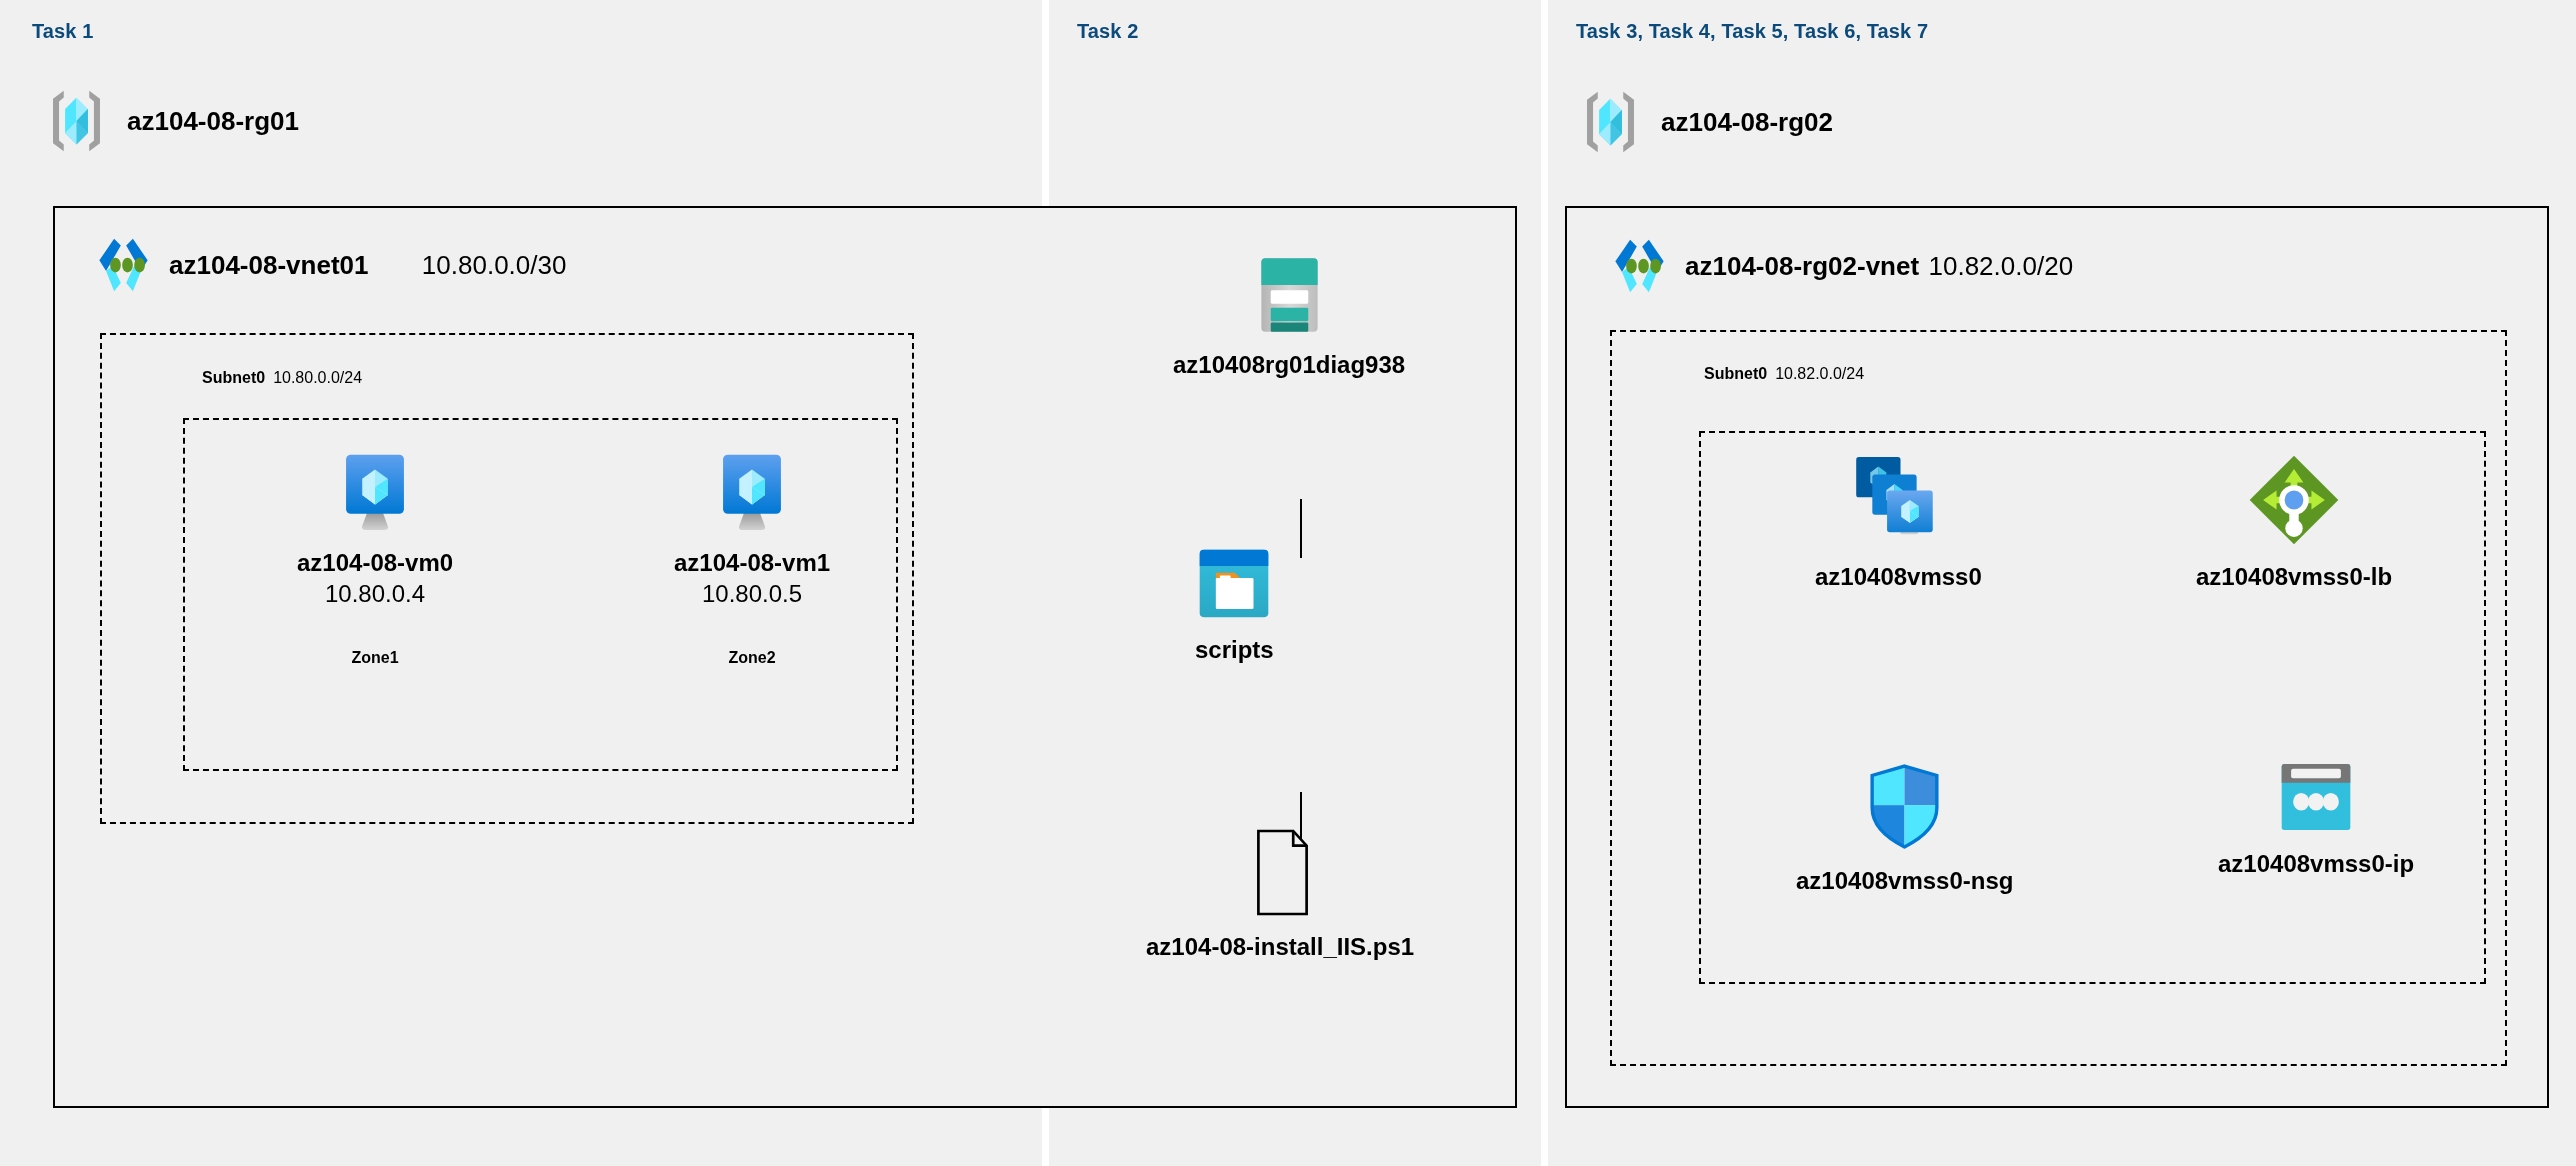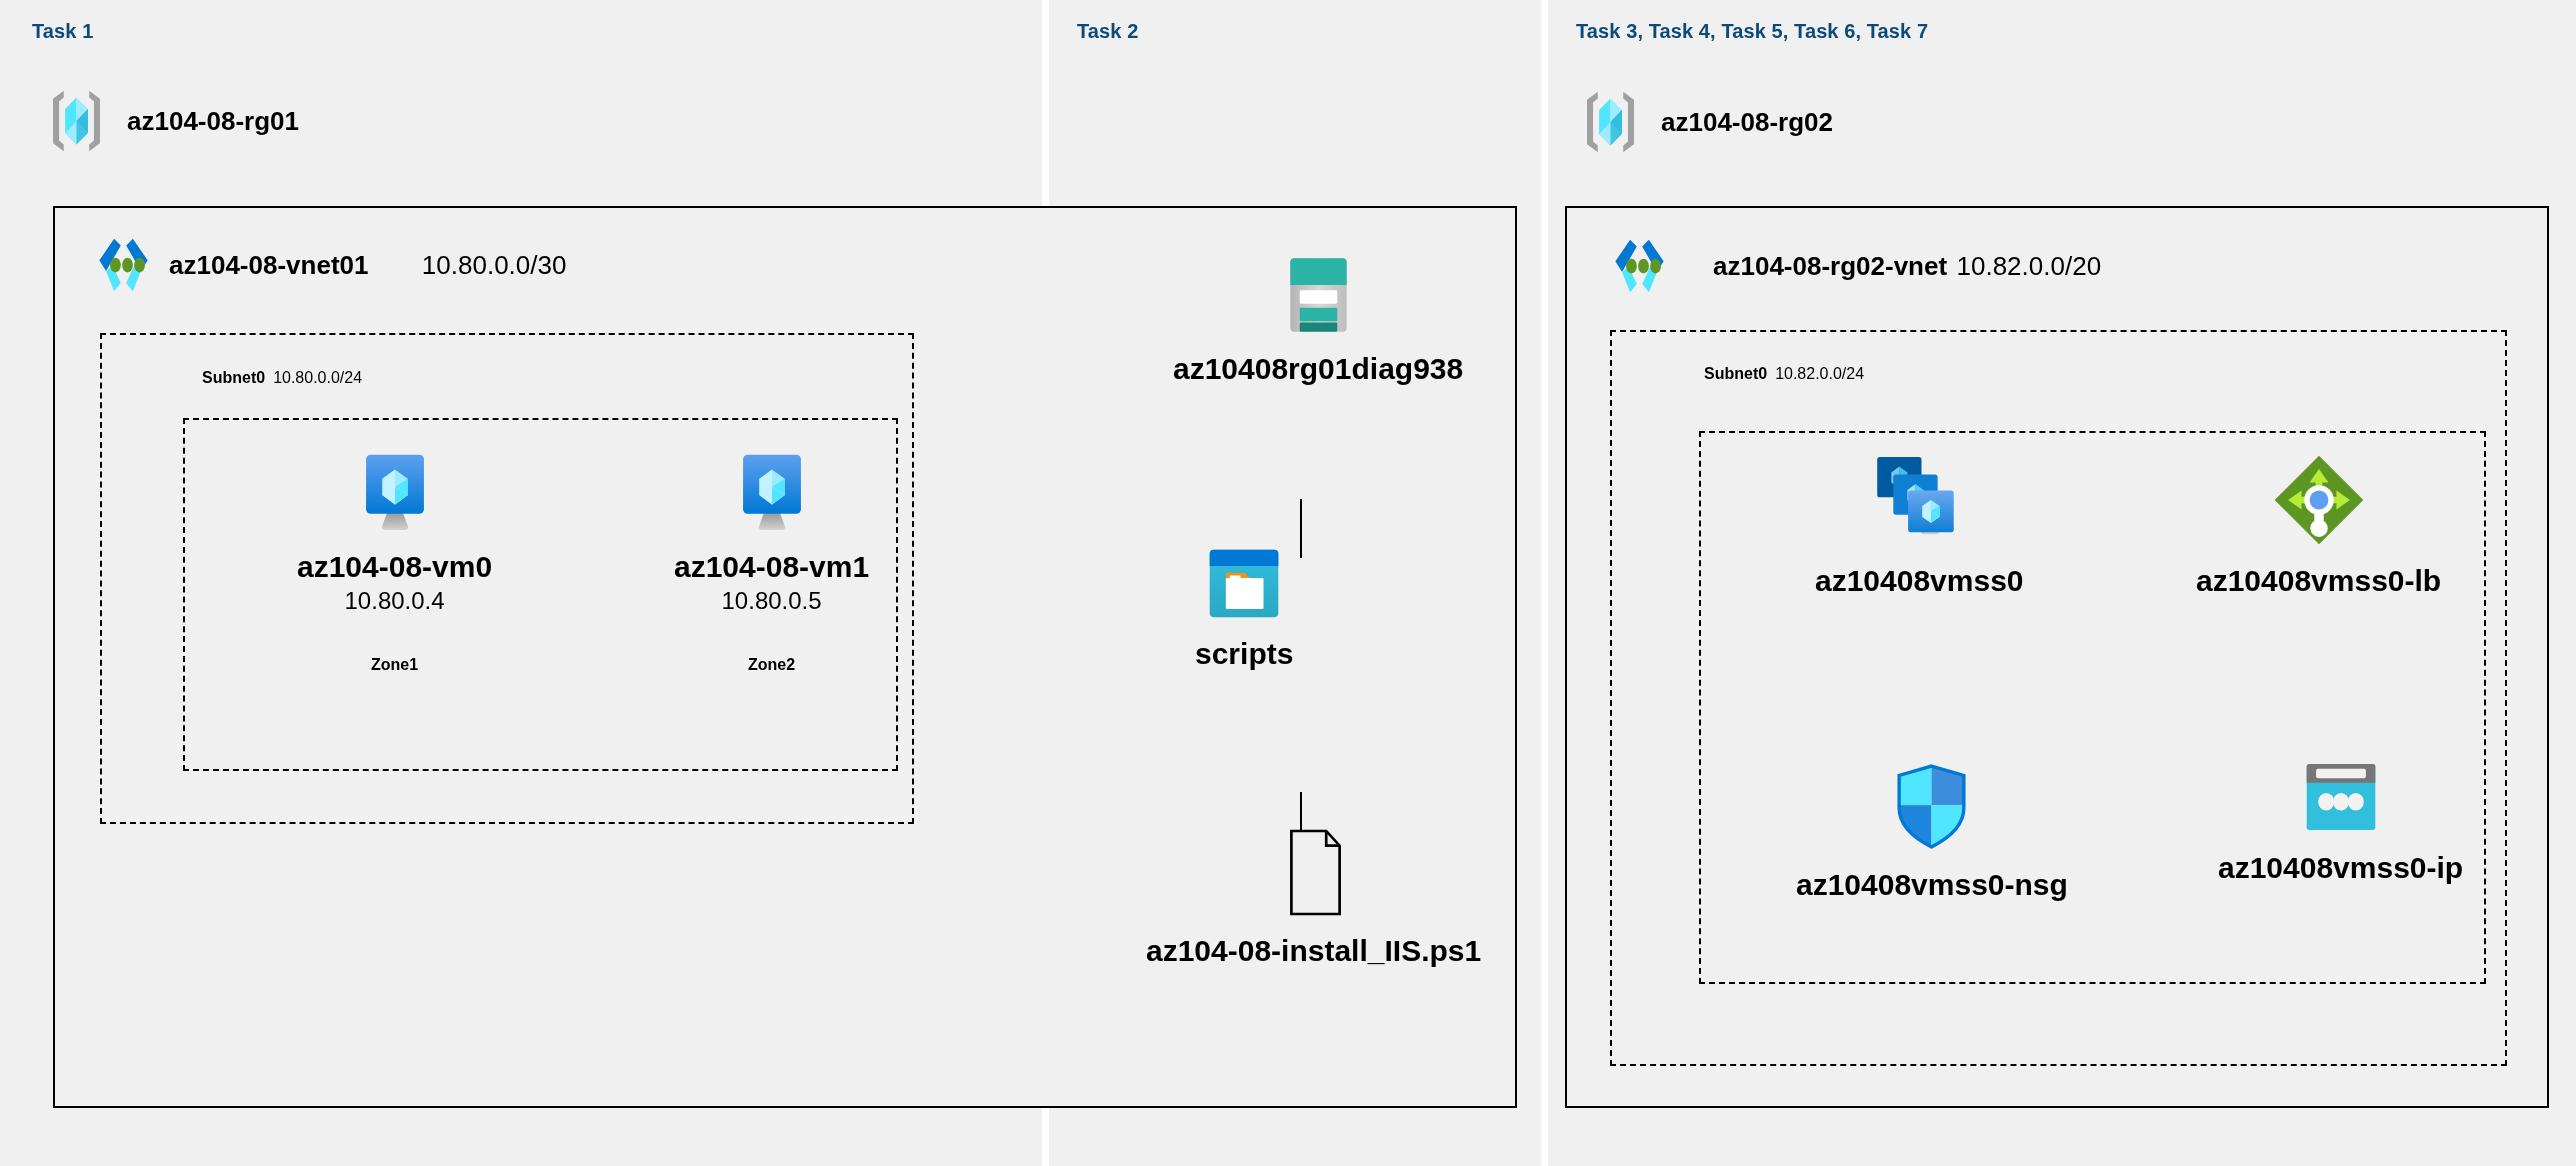--- a/index.html
+++ b/index.html
@@ -46,21 +46,21 @@
   #innerbox-02{left:1699px;top:431px;width:787px;height:553px;}
 
   .subnet-label{position:absolute;font-size:16px;white-space:nowrap;color:#000;}
   .subnet-label b{font-weight:bold;}
   .subnet-label span{font-weight:normal;margin-left:8px;}
   #subnet01-label{left:202px;top:369px;}
   #subnet02-label{left:1704px;top:365px;}
 
   
   .node{position:absolute;display:flex;flex-direction:column;align-items:center;}
-  .node .cap{font-size:30px;font-weight:bold;color:#000;white-space:nowrap;text-align:center;line-height:1.24;}
+  .node .cap{font-size:24px;font-weight:bold;color:#000;white-space:nowrap;text-align:center;line-height:1.24;}
   .node .sub{font-size:24px;font-weight:normal;color:#000;white-space:nowrap;text-align:center;line-height:1.3;}
   .node .zone{font-size:16px;font-weight:bold;color:#000;white-space:nowrap;margin-top:40px;}
 
   #vm0{left:297px;top:453px;}
   #vm1{left:674px;top:453px;}
   #diag{left:1173px;top:255px;}
   #scripts{left:1195px;top:547px;}
   #psfile{left:1146px;top:828px;}
   #vmss{left:1815px;top:453px;}
   #vmsslb{left:2196px;top:453px;}
@@ -142,21 +142,21 @@
     <svg width="59" height="58" viewBox="0 0 88 86">
       <path d="M30 4 L8 36 L18 52 L40 14 Z" fill="#0078d4"></path>
       <path d="M18 52 L30 82 L40 70 L28 44 Z" fill="#50e6ff"></path>
       <path d="M58 4 L80 36 L70 52 L48 14 Z" fill="#0078d4"></path>
       <path d="M70 52 L58 82 L48 70 L60 44 Z" fill="#50e6ff"></path>
       <ellipse cx="32" cy="43" rx="8" ry="11" fill="#5e9624"></ellipse>
       <ellipse cx="50" cy="43" rx="8" ry="11" fill="#5e9624"></ellipse>
       <ellipse cx="68" cy="43" rx="8" ry="11" fill="#5e9624"></ellipse>
     </svg>
   </span>
-  <span style="display:flex;align-items:flex-start;margin-left:28px;">
+  <span style="display:flex;align-items:flex-start;">
     <span class="vnet-name">az104-08-rg02-vnet</span>
     <span class="vnet-cidr">10.82.0.0/20</span>
   </span>
 </div>
 
 <div class="dash" id="subnet01-box"></div>
 <div class="dash" id="zonebox-01"></div>
 <div class="dash" id="subnet02-box"></div>
 <div class="dash" id="innerbox-02"></div>
 

